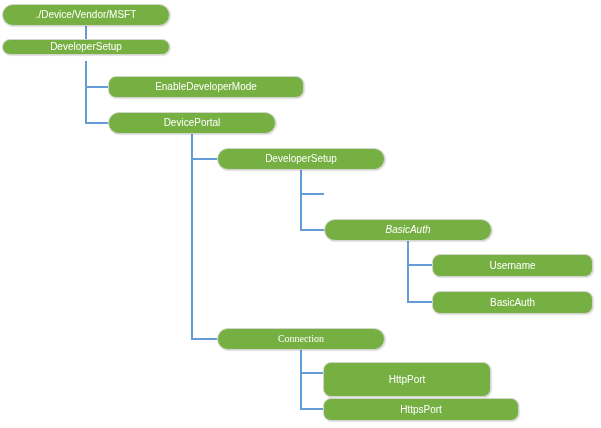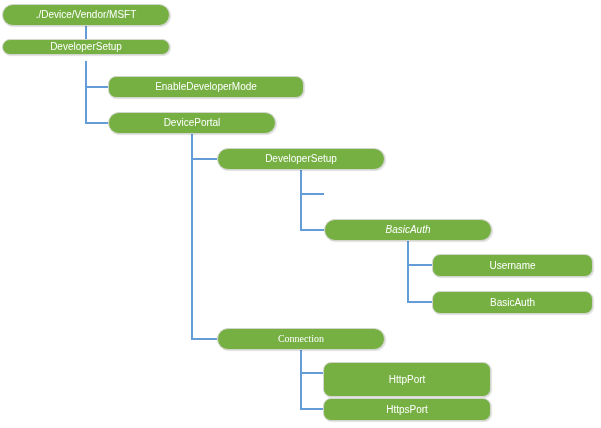--- a/index.html
+++ b/index.html
@@ -64,15 +64,15 @@
   <div class="node pill" style="left:2px;   top:4px;   width:168px; height:22px;">./Device/Vendor/MSFT</div>
   <div class="node pill" style="left:2px;   top:39px;  width:168px; height:16px;">DeveloperSetup</div>
   <div class="node rect" style="left:108px; top:76px;  width:196px; height:22px;">EnableDeveloperMode</div>
   <div class="node pill" style="left:108px; top:112px; width:168px; height:22px;">DevicePortal</div>
   <div class="node pill" style="left:217px; top:148px; width:168px; height:22px;">DeveloperSetup</div>
   <div class="node pill" style="left:324px; top:219px; width:168px; height:22px;font-style:italic;">BasicAuth</div>
   <div class="node rect" style="left:432px; top:254px; width:161px; height:23px;">Username</div>
   <div class="node rect" style="left:432px; top:291px; width:161px; height:23px;">BasicAuth</div>
   <div class="node pill" style="left:217px; top:328px; width:168px; height:22px;font-family:Liberation Serif, serif;">Connection</div>
   <div class="node rect" style="left:323px; top:362px; width:168px; height:35px;">HttpPort</div>
-  <div class="node rect" style="left:323px; top:398px; width:168px; height:23px;">HttpsPort</div>
+  <div class="node rect" style="left:323px; top:398px; width:196px; height:23px;">HttpsPort</div>
 
 </div>
 
 </body></html>

